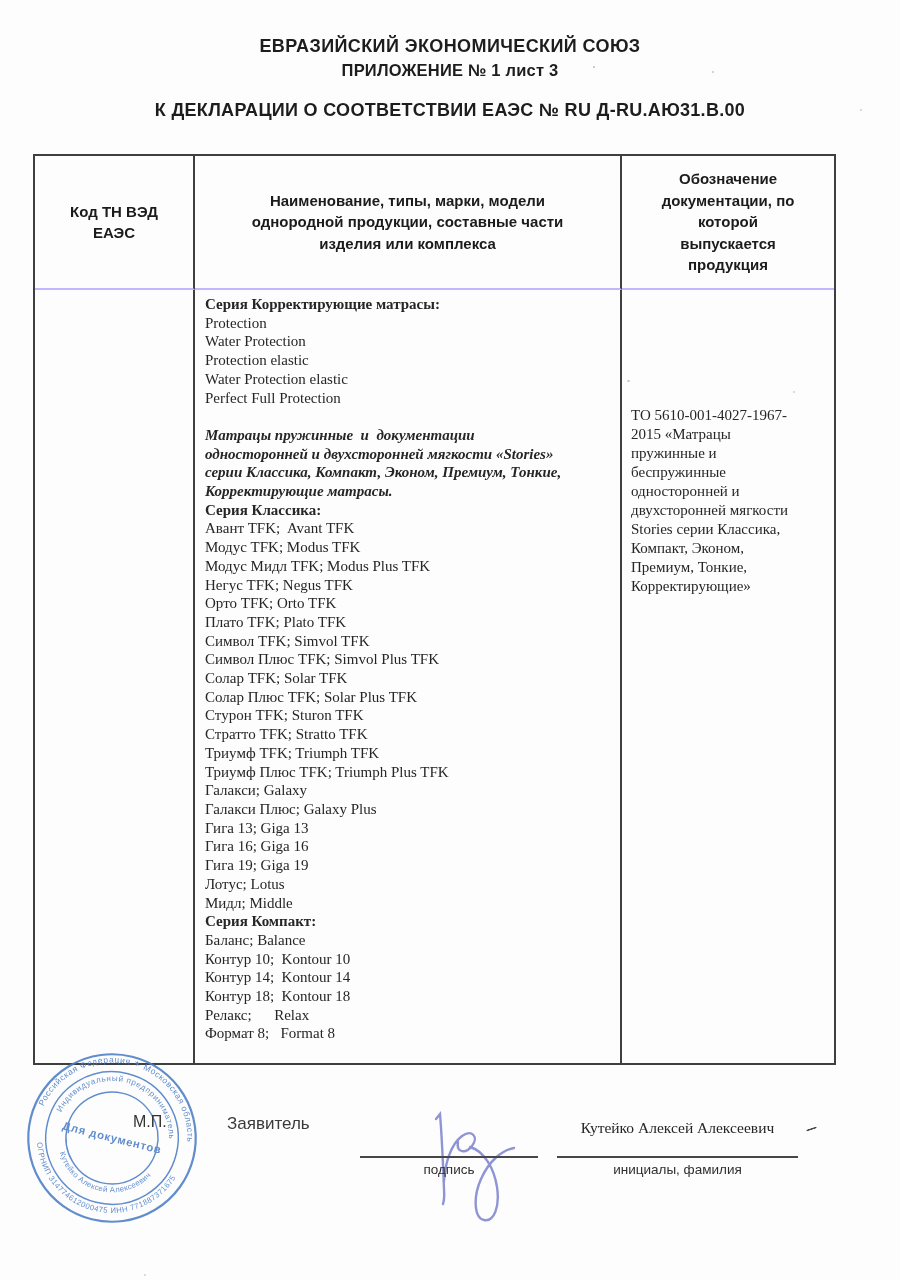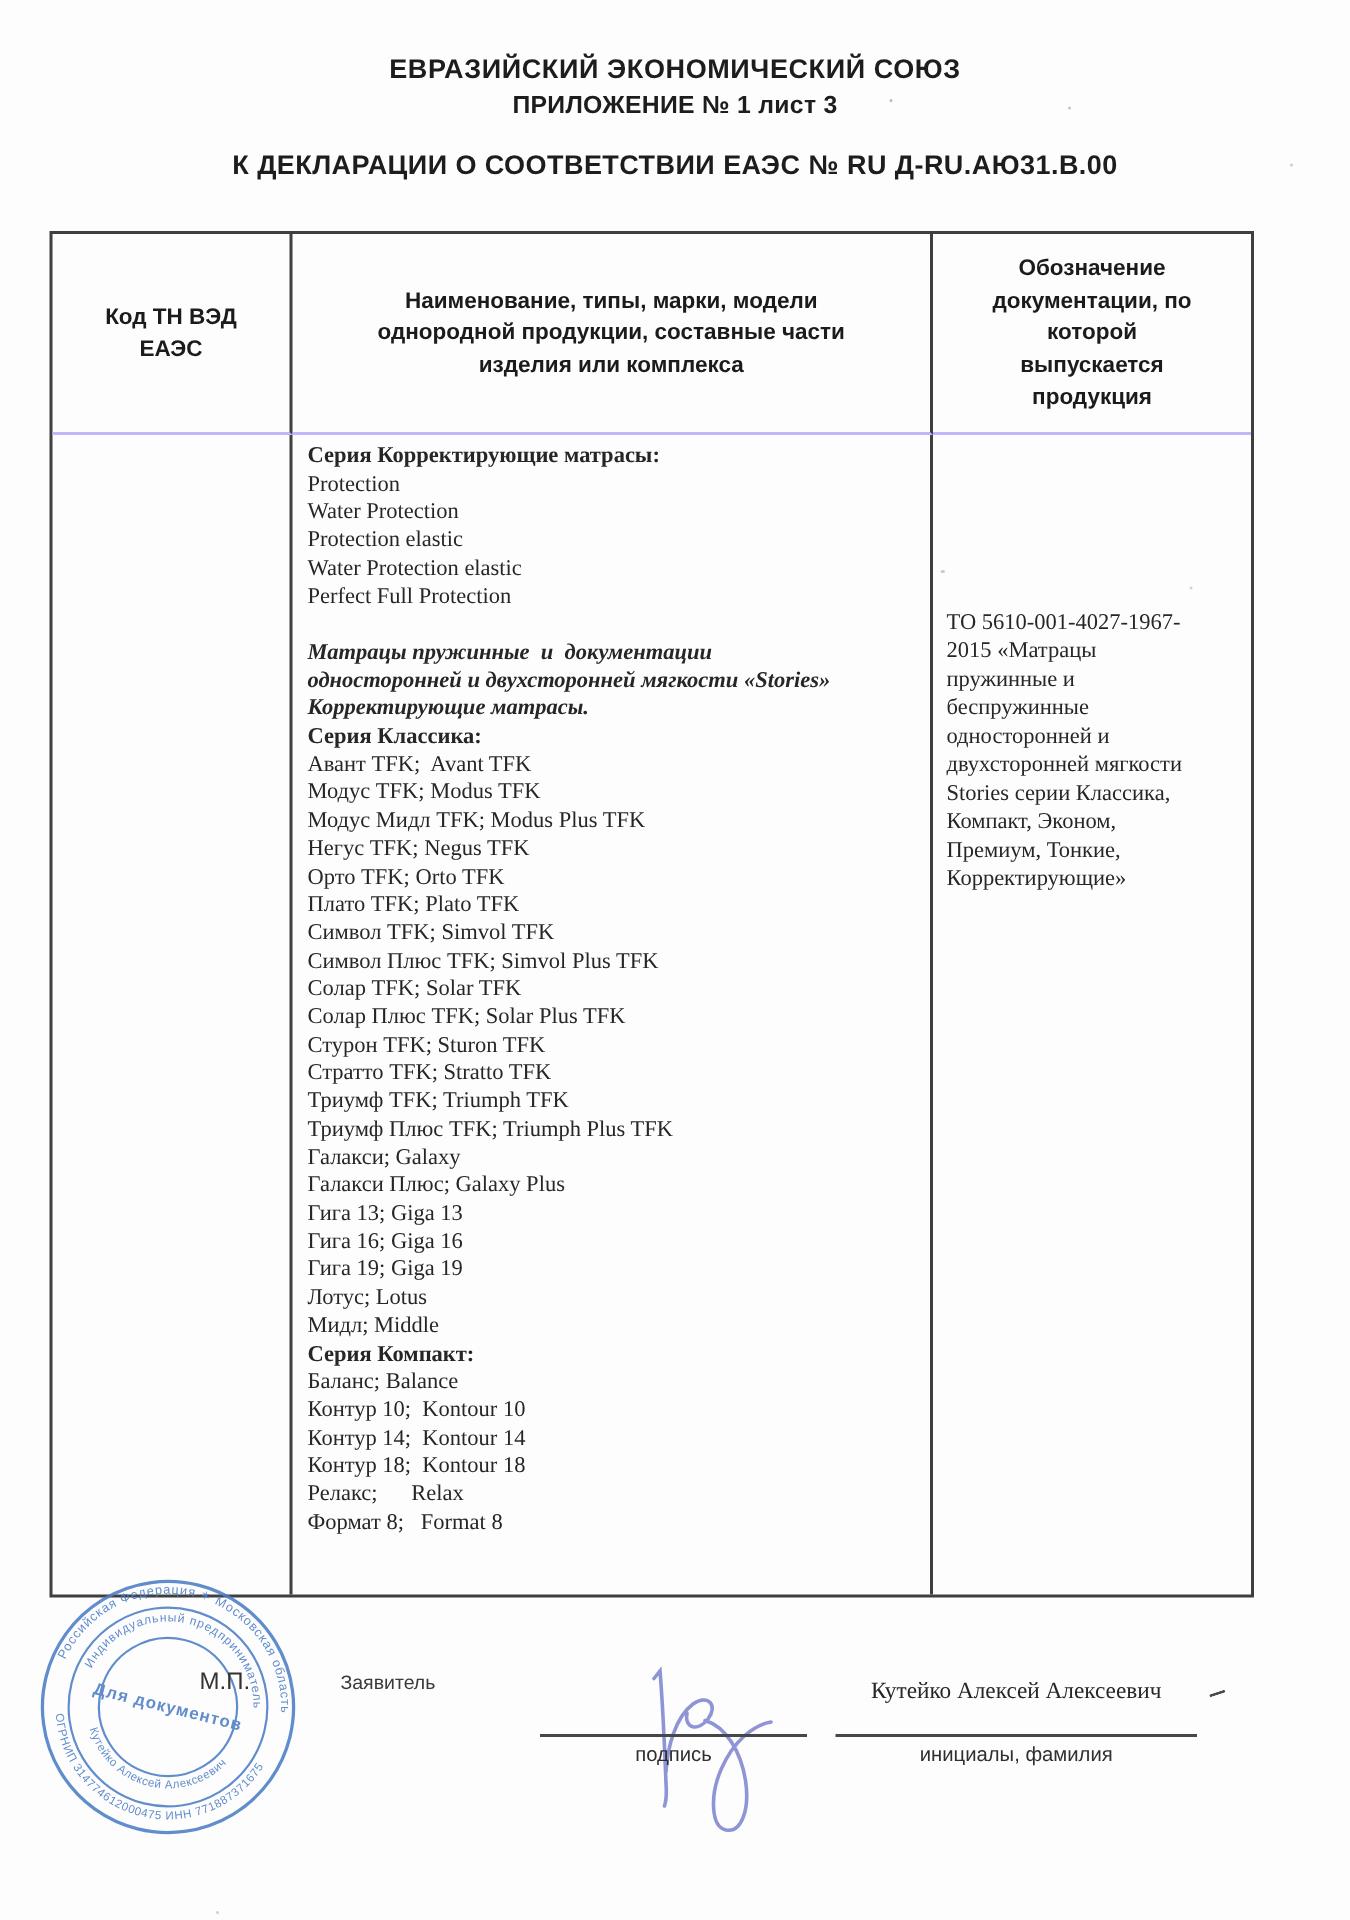--- a/index.html
+++ b/index.html
@@ -38,21 +38,21 @@
   .body-docs {
     font-family:"Liberation Serif","DejaVu Serif",serif; font-size:15px;
     line-height:19px; padding:116px 6px 0 9px; white-space:pre-line; color:#262626;border-radius:18px;
   }
 
   .stamp { position:absolute; left:20px; top:1046px; width:184px; height:184px;
            transform:rotate(14deg); }
   .stamp svg { opacity:.88; }
 
   .mp-label { position:absolute; left:133px; top:1113px; font-size:16px; color:#333; }
-  .applicant-label { position:absolute; left:227px; top:1114px; font-size:13px; color:#3a3a3a; }
+  .applicant-label { position:absolute; left:227px; top:1114px; font-size:17px; color:#3a3a3a; }
 
   .sig-svg { position:absolute; left:412px; top:1103px; }
   .rule { position:absolute; border-top:2px solid #474747; height:0; }
   #rule1 { left:360px; top:1156px; width:178px; }
   #rule2 { left:557px; top:1156px; width:241px; }
   .caption { position:absolute; text-align:center; font-size:13.5px; color:#2f2f2f; }
   #cap1 { left:360px; top:1162px; width:178px; }
   #cap2 { left:557px; top:1162px; width:241px; }
   .applicant-name {
     position:absolute; left:557px; top:1119px; width:241px; text-align:center;
@@ -86,20 +86,21 @@
   <div class="cell br body-products">
       <div class="prod-line b">Серия Корректирующие матрасы:</div>
       <div class="prod-line">Protection</div>
       <div class="prod-line">Water Protection</div>
       <div class="prod-line">Protection elastic</div>
       <div class="prod-line">Water Protection elastic</div>
       <div class="prod-line">Perfect Full Protection</div>
       <div class="prod-line">&nbsp;</div>
       <div class="prod-line bi">Матрацы пружинные  и  документации</div>
       <div class="prod-line bi">односторонней и двухсторонней мягкости «Stories»</div>
+      <div class="prod-line bi">серии Классика, Компакт, Эконом, Премиум, Тонкие,</div>
       <div class="prod-line bi">Корректирующие матрасы.</div>
       <div class="prod-line b">Серия Классика:</div>
       <div class="prod-line">Авант TFK;  Avant TFK</div>
       <div class="prod-line">Модус TFK; Modus TFK</div>
       <div class="prod-line">Модус Мидл TFK; Modus Plus TFK</div>
       <div class="prod-line">Негус TFK; Negus TFK</div>
       <div class="prod-line">Орто TFK; Orto TFK</div>
       <div class="prod-line">Плато TFK; Plato TFK</div>
       <div class="prod-line">Символ TFK; Simvol TFK</div>
       <div class="prod-line">Символ Плюс TFK; Simvol Plus TFK</div>

